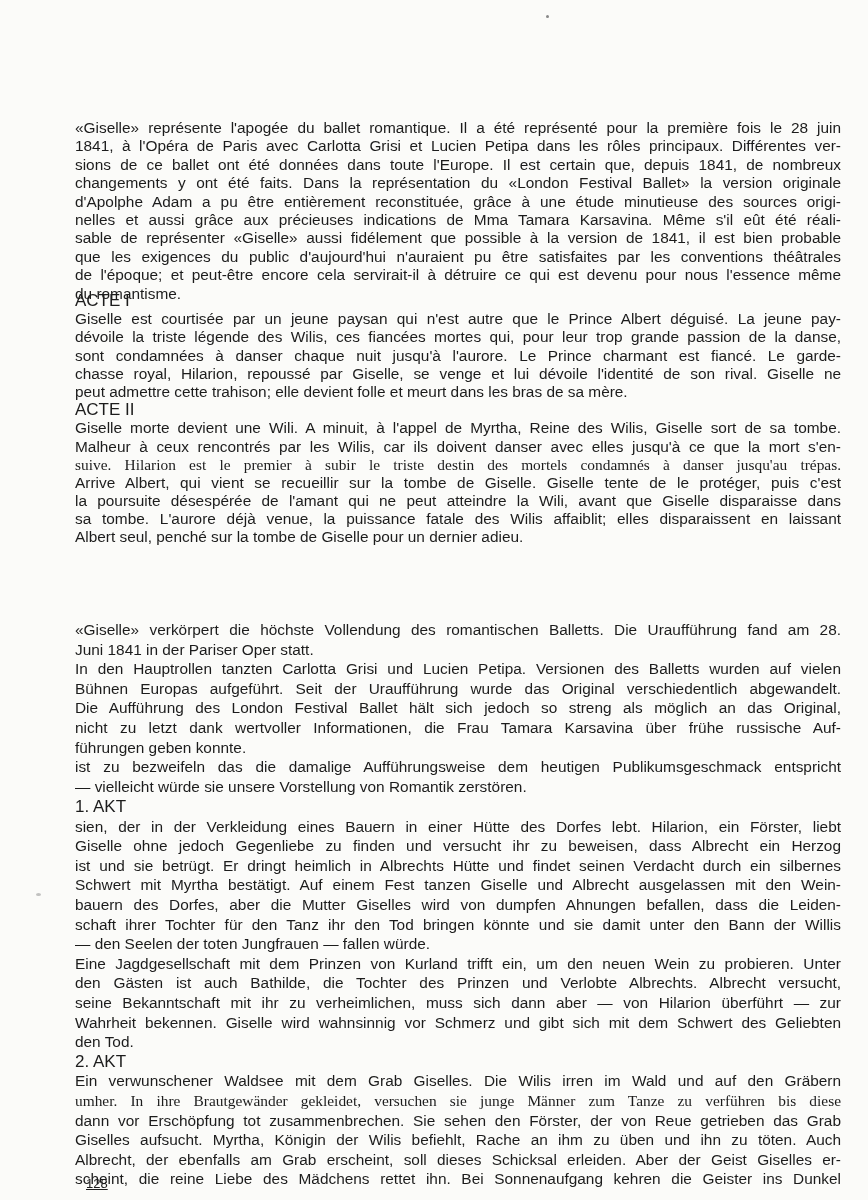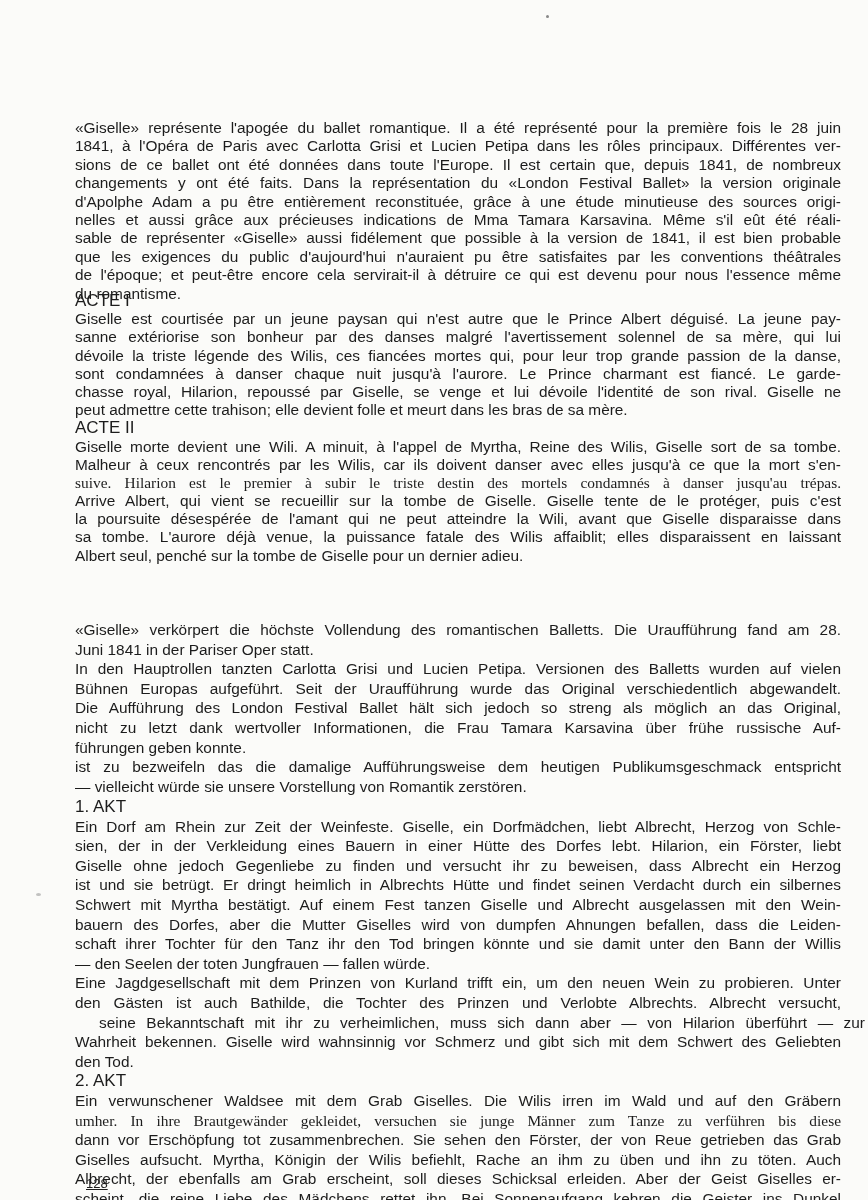--- a/index.html
+++ b/index.html
@@ -37,21 +37,20 @@
   <span class="line" style="display: block; width: 766px;">nelles et aussi grâce aux précieuses indications de Mma Tamara Karsavina. Même s'il eût été réali-</span>
   <span class="line" style="display: block; width: 766px;">sable de représenter «Giselle» aussi fidélement que possible à la version de 1841, il est bien probable</span>
   <span class="line" style="display: block; width: 766px;">que les exigences du public d'aujourd'hui n'auraient pu être satisfaites par les conventions théâtrales</span>
   <span class="line" style="display: block; width: 766px;">de l'époque; et peut-être encore cela servirait-il à détruire ce qui est devenu pour nous l'essence même</span>
   <span class="line last" style="display: block; width: 766px;">du romantisme.</span>
 </div>
 
 <div class="block fr2" style="top:292px;">
   <span class="line last heading" style="display: block; width: 766px;">ACTE I</span>
   <span class="line" style="display: block; width: 766px;">Giselle est courtisée par un jeune paysan qui n'est autre que le Prince Albert déguisé. La jeune pay-</span>
-  <span class="line" style="display: block; width: 766px;">sanne extériorise son bonheur par des danses malgré l'avertissement solennel de sa mère, qui lui</span>
   <span class="line" style="display: block; width: 766px;">dévoile la triste légende des Wilis, ces fiancées mortes qui, pour leur trop grande passion de la danse,</span>
   <span class="line" style="display: block; width: 766px;">sont condamnées à danser chaque nuit jusqu'à l'aurore. Le Prince charmant est fiancé. Le garde-</span>
   <span class="line" style="display: block; width: 766px;">chasse royal, Hilarion, repoussé par Giselle, se venge et lui dévoile l'identité de son rival. Giselle ne</span>
   <span class="line last" style="display: block; width: 766px;">peut admettre cette trahison; elle devient folle et meurt dans les bras de sa mère.</span>
   <span class="line last heading" style="display: block; width: 766px;">ACTE II</span>
   <span class="line" style="display: block; width: 766px;">Giselle morte devient une Wili. A minuit, à l'appel de Myrtha, Reine des Wilis, Giselle sort de sa tombe.</span>
   <span class="line" style="display: block; width: 766px;">Malheur à ceux rencontrés par les Wilis, car ils doivent danser avec elles jusqu'à ce que la mort s'en-</span>
   <span class="line" style="display: block; width: 766px; font-family: Liberation Serif, serif;">suive. Hilarion est le premier à subir le triste destin des mortels condamnés à danser jusqu'au trépas.</span>
   <span class="line" style="display: block; width: 766px;">Arrive Albert, qui vient se recueillir sur la tombe de Giselle. Giselle tente de le protéger, puis c'est</span>
   <span class="line" style="display: block; width: 766px;">la poursuite désespérée de l'amant qui ne peut atteindre la Wili, avant que Giselle disparaisse dans</span>
@@ -66,31 +65,30 @@
   <span class="line" style="display: block; width: 766px;">Bühnen Europas aufgeführt. Seit der Uraufführung wurde das Original verschiedentlich abgewandelt.</span>
   <span class="line" style="display: block; width: 766px;">Die Aufführung des London Festival Ballet hält sich jedoch so streng als möglich an das Original,</span>
   <span class="line" style="display: block; width: 766px;">nicht zu letzt dank wertvoller Informationen, die Frau Tamara Karsavina über frühe russische Auf-</span>
   <span class="line last" style="display: block; width: 766px;">führungen geben konnte.</span>
   <span class="line" style="display: block; width: 766px;">ist zu bezweifeln das die damalige Aufführungsweise dem heutigen Publikumsgeschmack entspricht</span>
   <span class="line last" style="display: block; width: 766px;">— vielleicht würde sie unsere Vorstellung von Romantik zerstören.</span>
 </div>
 
 <div class="block de" style="top:797px;">
   <span class="line last heading" style="display: block; width: 766px;">1. AKT</span>
-  <span class="line" style="display: block; width: 766px;">Ein Dorf am Rhein zur Zeit der Weinfeste. Giselle, ein Dorfmädchen, liebt Albrecht, Herzog von Schle-</span>
   <span class="line" style="display: block; width: 766px;">sien, der in der Verkleidung eines Bauern in einer Hütte des Dorfes lebt. Hilarion, ein Förster, liebt</span>
   <span class="line" style="display: block; width: 766px;">Giselle ohne jedoch Gegenliebe zu finden und versucht ihr zu beweisen, dass Albrecht ein Herzog</span>
   <span class="line" style="display: block; width: 766px;">ist und sie betrügt. Er dringt heimlich in Albrechts Hütte und findet seinen Verdacht durch ein silbernes</span>
   <span class="line" style="display: block; width: 766px;">Schwert mit Myrtha bestätigt. Auf einem Fest tanzen Giselle und Albrecht ausgelassen mit den Wein-</span>
   <span class="line" style="display: block; width: 766px;">bauern des Dorfes, aber die Mutter Giselles wird von dumpfen Ahnungen befallen, dass die Leiden-</span>
   <span class="line" style="display: block; width: 766px;">schaft ihrer Tochter für den Tanz ihr den Tod bringen könnte und sie damit unter den Bann der Willis</span>
   <span class="line last" style="display: block; width: 766px;">— den Seelen der toten Jungfrauen — fallen würde.</span>
   <span class="line" style="display: block; width: 766px;">Eine Jagdgesellschaft mit dem Prinzen von Kurland trifft ein, um den neuen Wein zu probieren. Unter</span>
   <span class="line" style="display: block; width: 766px;">den Gästen ist auch Bathilde, die Tochter des Prinzen und Verlobte Albrechts. Albrecht versucht,</span>
-  <span class="line" style="display: block; width: 766px; margin-left: 24px;">seine Bekanntschaft mit ihr zu verheimlichen, muss sich dann aber — von Hilarion überführt — zur</span>
+  <span class="line" style="display: block; width: 766px;">seine Bekanntschaft mit ihr zu verheimlichen, muss sich dann aber — von Hilarion überführt — zur</span>
   <span class="line" style="display: block; width: 766px;">Wahrheit bekennen. Giselle wird wahnsinnig vor Schmerz und gibt sich mit dem Schwert des Geliebten</span>
   <span class="line last" style="display: block; width: 766px;">den Tod.</span>
   <span class="line last heading" style="display: block; width: 766px;">2. AKT</span>
   <span class="line" style="display: block; width: 766px;">Ein verwunschener Waldsee mit dem Grab Giselles. Die Wilis irren im Wald und auf den Gräbern</span>
   <span class="line" style="display: block; width: 766px; font-family: Liberation Serif, serif;">umher. In ihre Brautgewänder gekleidet, versuchen sie junge Männer zum Tanze zu verführen bis diese</span>
   <span class="line" style="display: block; width: 766px;">dann vor Erschöpfung tot zusammenbrechen. Sie sehen den Förster, der von Reue getrieben das Grab</span>
   <span class="line" style="display: block; width: 766px;">Giselles aufsucht. Myrtha, Königin der Wilis befiehlt, Rache an ihm zu üben und ihn zu töten. Auch</span>
   <span class="line" style="display: block; width: 766px;">Albrecht, der ebenfalls am Grab erscheint, soll dieses Schicksal erleiden. Aber der Geist Giselles er-</span>
   <span class="line" style="display: block; width: 766px;">scheint, die reine Liebe des Mädchens rettet ihn. Bei Sonnenaufgang kehren die Geister ins Dunkel</span>
 

